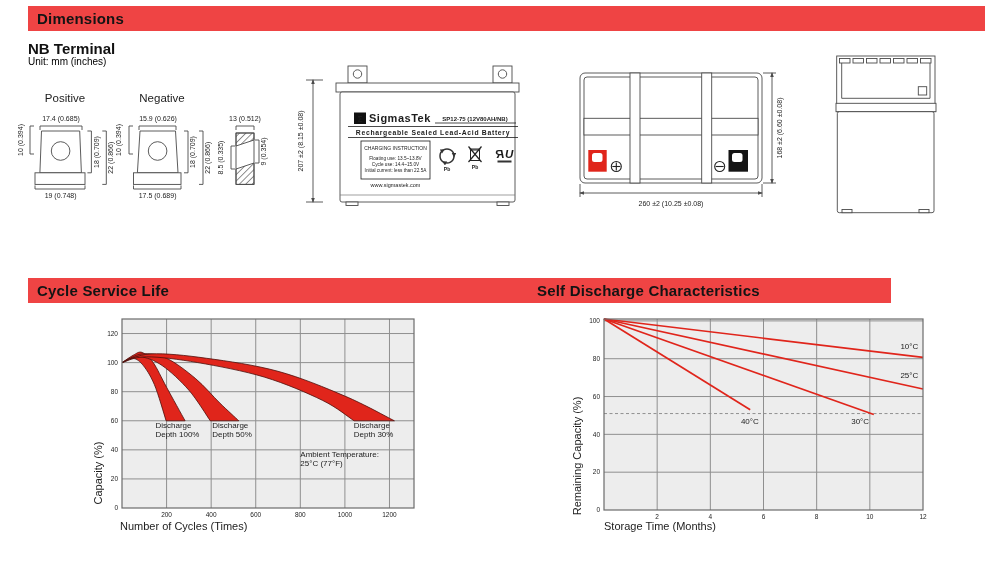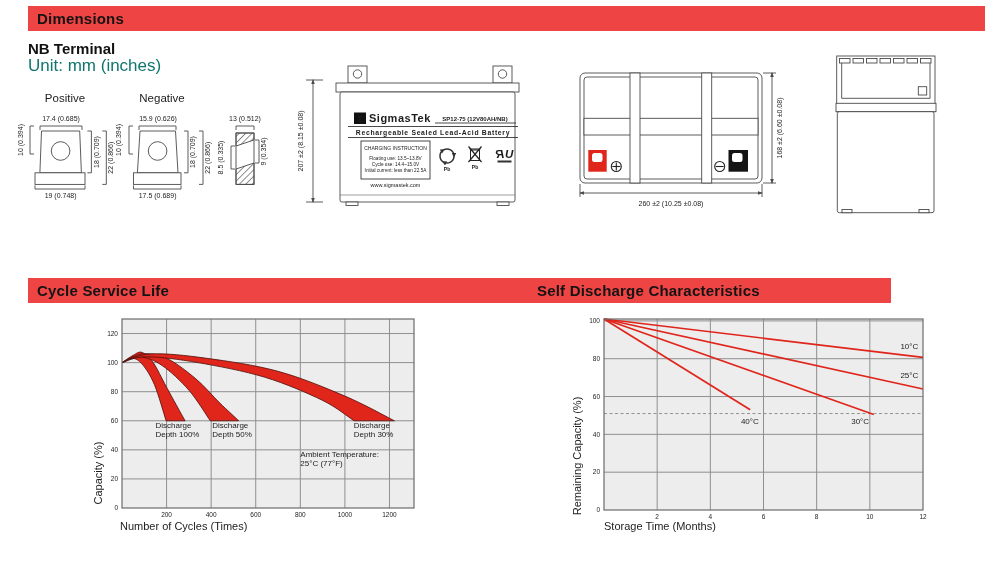--- a/index.html
+++ b/index.html
@@ -1,20 +1,20 @@
 <!DOCTYPE html>
 <html><head>
 <meta charset="utf-8">
 <style>
   html,body{margin:0;padding:0;background:#ffffff;}
   body{width:1000px;height:574px;position:relative;font-family:"Liberation Sans",sans-serif;overflow:hidden;}
   .bar{position:absolute;height:25px;background:#ef4444;display:flex;align-items:center;padding-left:9px;box-sizing:border-box;}
   .bar span{font-weight:bold;font-size:15px;color:#141414;letter-spacing:.2px;}
   .nbhead{position:absolute;left:28px;top:40px;font-weight:bold;font-size:15px;color:#111;}
-  .nbunit{position:absolute;left:28px;top:56px;font-size:17px;color:#0f766e;}
+  .nbunit{position:absolute;left:28px;top:56px;font-size:10px;color:#000000;}
   svg{position:absolute;overflow:visible;}
   svg text{font-family:"Liberation Sans",sans-serif;fill:#1c1c1c;}
   .dim{font-size:7px;}
   .ttl{font-size:11.5px;}
   .ln{stroke:#4a4a4a;stroke-width:.9;fill:none;}
   .lnw{stroke:#4a4a4a;stroke-width:.9;fill:#ffffff;}
 </style>
 </head>
 <body>
 

